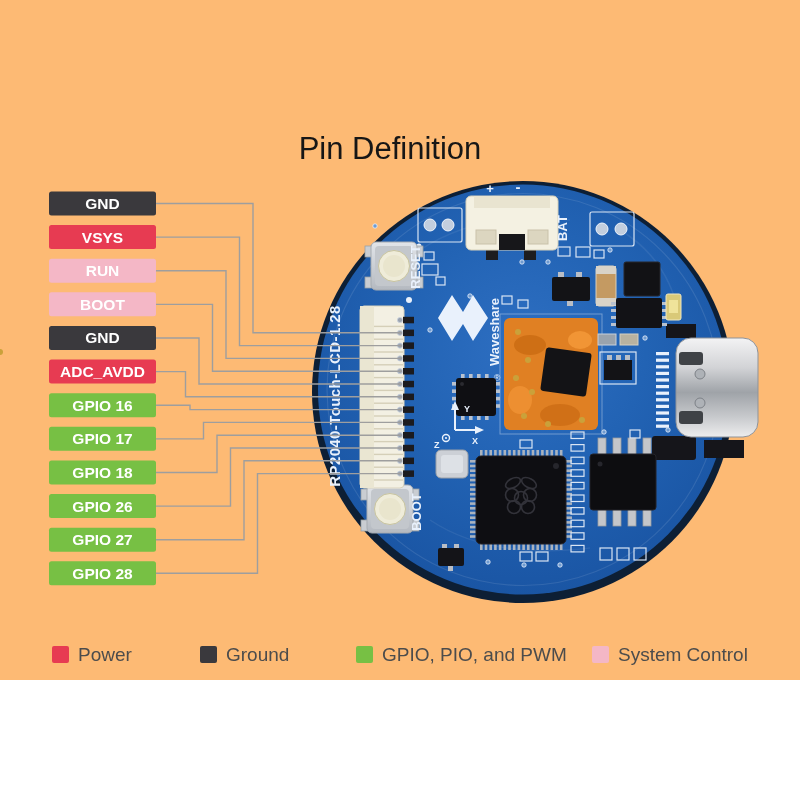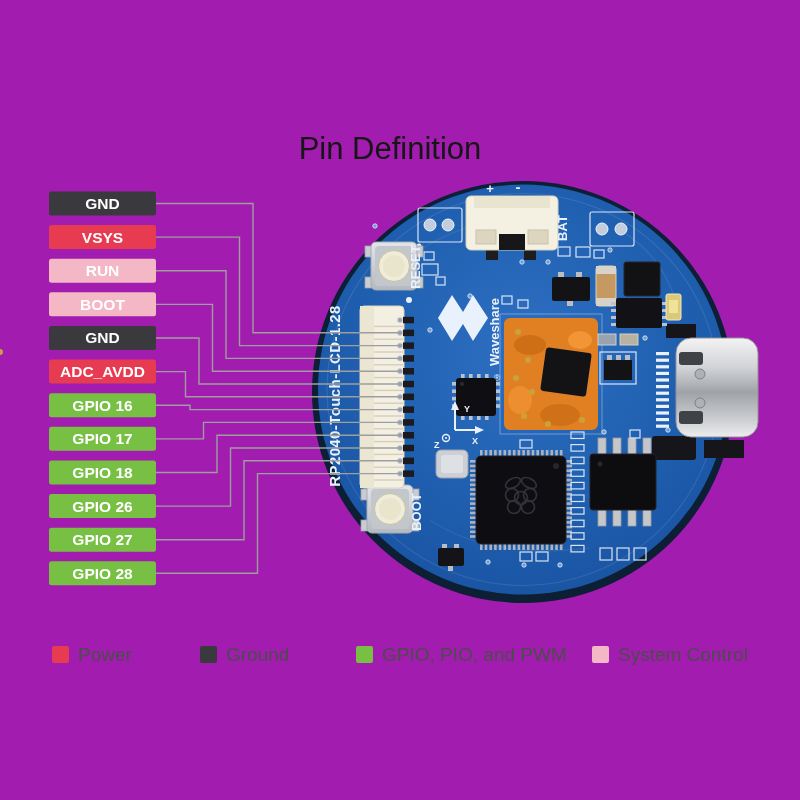--- a/index.html
+++ b/index.html
@@ -1,16 +1,16 @@
 <!DOCTYPE html>
 <html><head>
 <meta charset="utf-8">
 <style>
   html,body{margin:0;padding:0;background:#ffffff;}
-  .canvas{position:relative;width:800px;height:800px;background:#a21caf;overflow:hidden;
+  .canvas{position:relative;width:800px;height:680px;background:#fdba74;overflow:hidden;
           font-family:"Liberation Sans", sans-serif;}
   svg text{font-family:"Liberation Sans", sans-serif;}
   .title-text{font-size:31px;font-weight:500;fill:#161616;}
   .pin-label-text{font-size:15.5px;font-weight:bold;fill:#ffffff;}
   .legend-text{font-size:19px;fill:#4c4c4c;}
   .silk{fill:#e9f1fc;}
   .silk-stroke{fill:none;stroke:#d9e5f4;stroke-width:1.2;}
   .board-text{fill:#e9f1fc;font-weight:bold;}
 </style>
 </head>

